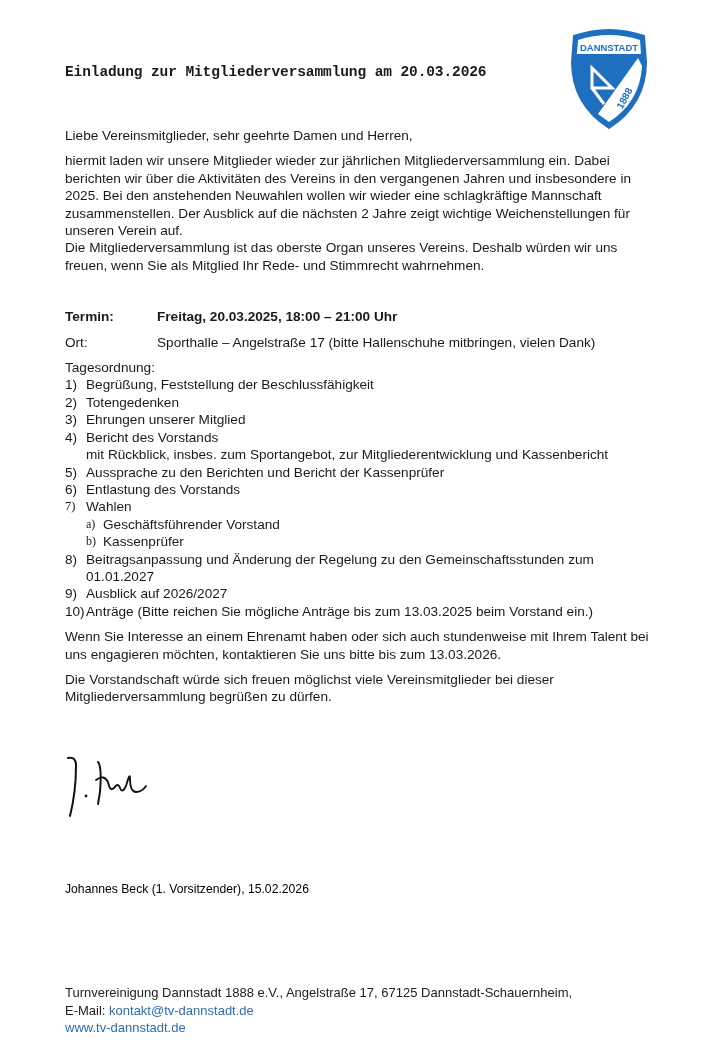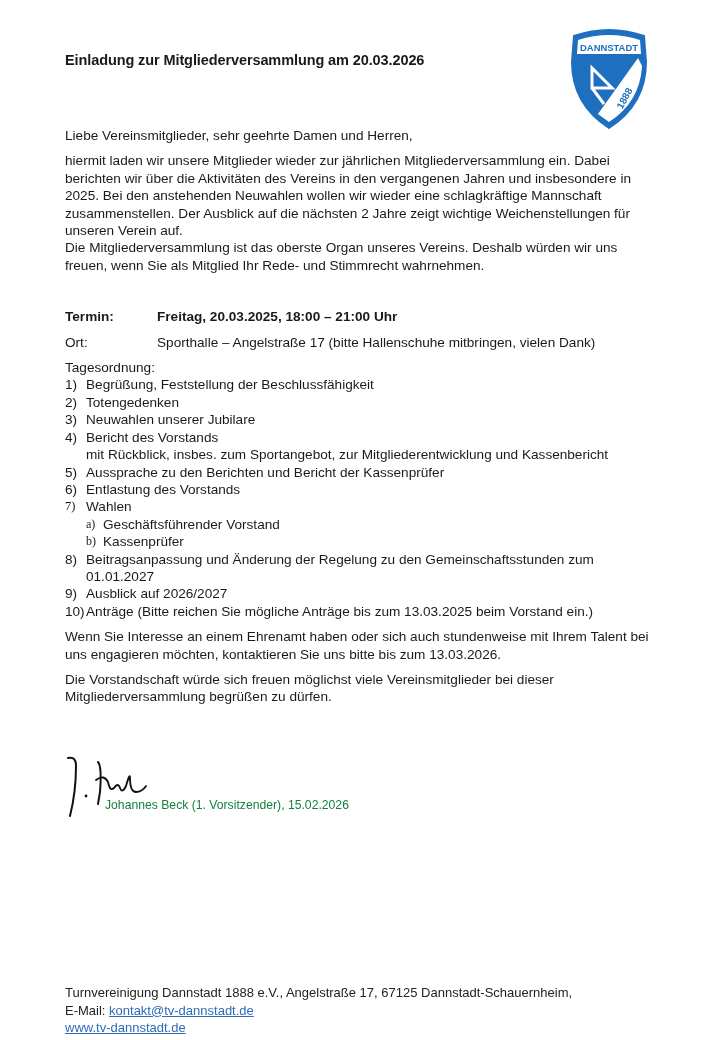--- a/index.html
+++ b/index.html
@@ -1,37 +1,37 @@
 <!DOCTYPE html>
 <html><head>
 <meta charset="utf-8">
 <style>
   html, body { margin: 0; padding: 0; background: #ffffff; }
   body { width: 720px; height: 1040px; position: relative; overflow: hidden;
          font-family: "Liberation Sans", sans-serif; color: #1a1a1a; }
   .page { position: absolute; left: 0; top: 0; width: 720px; height: 1040px; }
-  .title { position: absolute; left: 65px; top: 52px; font-size: 14.5px; font-weight: bold; letter-spacing: -0.1px; }
+  .title { position: absolute; left: 65px; top: 64px; font-size: 14.5px; font-weight: bold; letter-spacing: -0.1px; font-family: Liberation Mono, monospace; }
   .logo { position: absolute; left: 568px; top: 22px; width: 82px; height: 108px; }
   .body { position: absolute; left: 65px; top: 127px; width: 600px; font-size: 13.6px; line-height: 17.4px; }
   .body p { margin: 0 12px 8px 0; }
   .gap { height: 26px; }
   .meta-row { display: flex; margin-bottom: 8px; }
   .meta-row .lbl { width: 92px; flex: none; }
   .meta-row.bold { font-weight: bold; }
   .agenda { margin: 0 0 8px 0; padding: 0; list-style: none; }
   .agenda li { display: flex; }
   .agenda .num { width: 21px; flex: none; }
   .agenda .num.serif { font-family: "Liberation Serif", serif; font-size: 12.5px; }
   .agenda .sub { padding-left: 21px; text-align: center; }
   .agenda .subitem { display: flex; padding-left: 21px; }
   .agenda .subitem .num { width: 17px; font-family: "Liberation Serif", serif; font-size: 12px; }
   .signature { position: absolute; left: 64px; top: 752px; width: 90px; height: 70px; }
-  .signer { position: absolute; left: 65px; top: 798px; font-size: 12.2px; color: #15803d; margin-left: 40px; }
+  .signer { position: absolute; left: 65px; top: 882px; font-size: 12.2px; color: #000000; }
   .footer { position: absolute; left: 65px; top: 968px; font-size: 13px; line-height: 17.5px; color: #222; margin-top: 16px; }
-  .footer a { color: #2e6db8; text-decoration: underline; }
+  .footer a { color: #2e6db8; }
 </style>
 </head>
 <body>
 
 <div class="page">
 
   <div class="title">Einladung zur Mitgliederversammlung am 20.03.2026</div>
 
   <svg class="logo" viewBox="0 0 82 108">
     <path d="M6 14 Q41 2 76 14 L78 40 Q78 82 41 106 Q4 82 4 40 Z" fill="#1f6fc0" stroke="#1f6fc0" stroke-width="2"></path>
@@ -63,21 +63,21 @@
       <li>
           <span class="num">1)</span>
           <span>Begrüßung, Feststellung der Beschlussfähigkeit</span>
         </li>
       <li>
           <span class="num">2)</span>
           <span>Totengedenken</span>
         </li>
       <li>
           <span class="num">3)</span>
-          <span>Neuwahlen unserer Jubilare</span>
+          <span>Ehrungen unserer Mitglied</span>
         </li>
       <li>
           <span class="num">4)</span>
           <span>Bericht des Vorstands</span>
         </li>
       <li class="sub">mit Rückblick, insbes. zum Sportangebot, zur Mitgliederentwicklung und Kassenbericht</li>
       <li>
           <span class="num">5)</span>
           <span>Aussprache zu den Berichten und Bericht der Kassenprüfer</span>
         </li>

